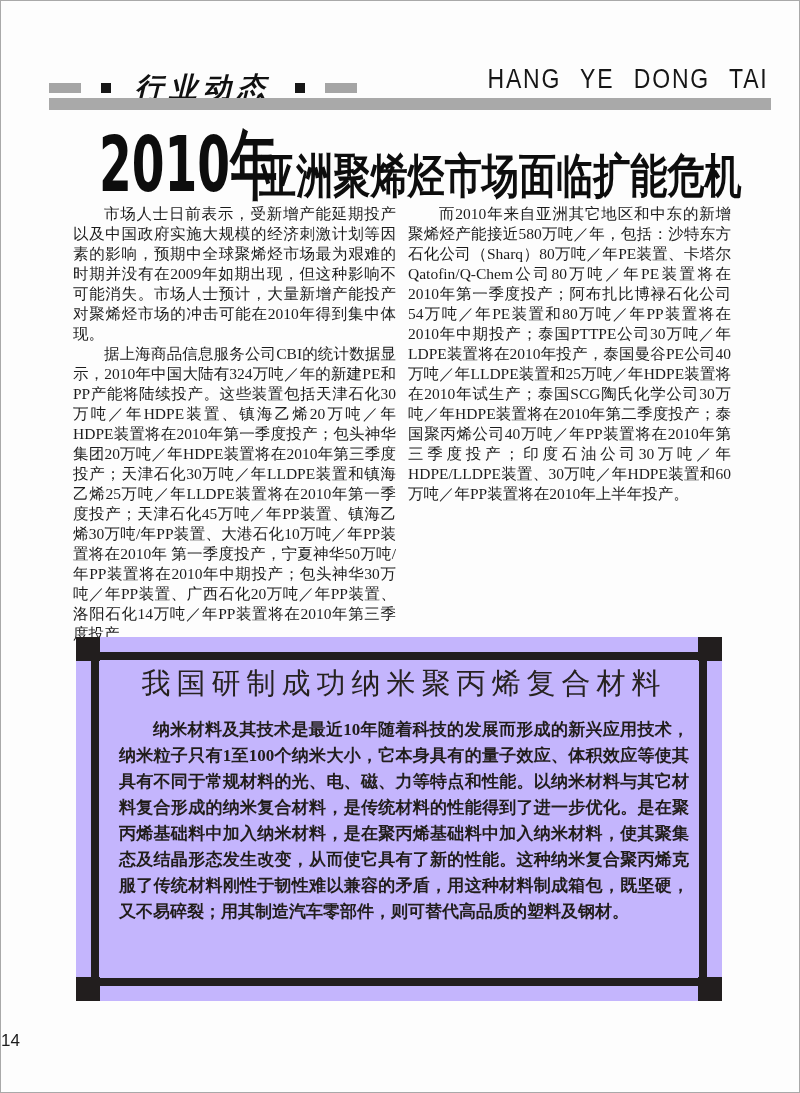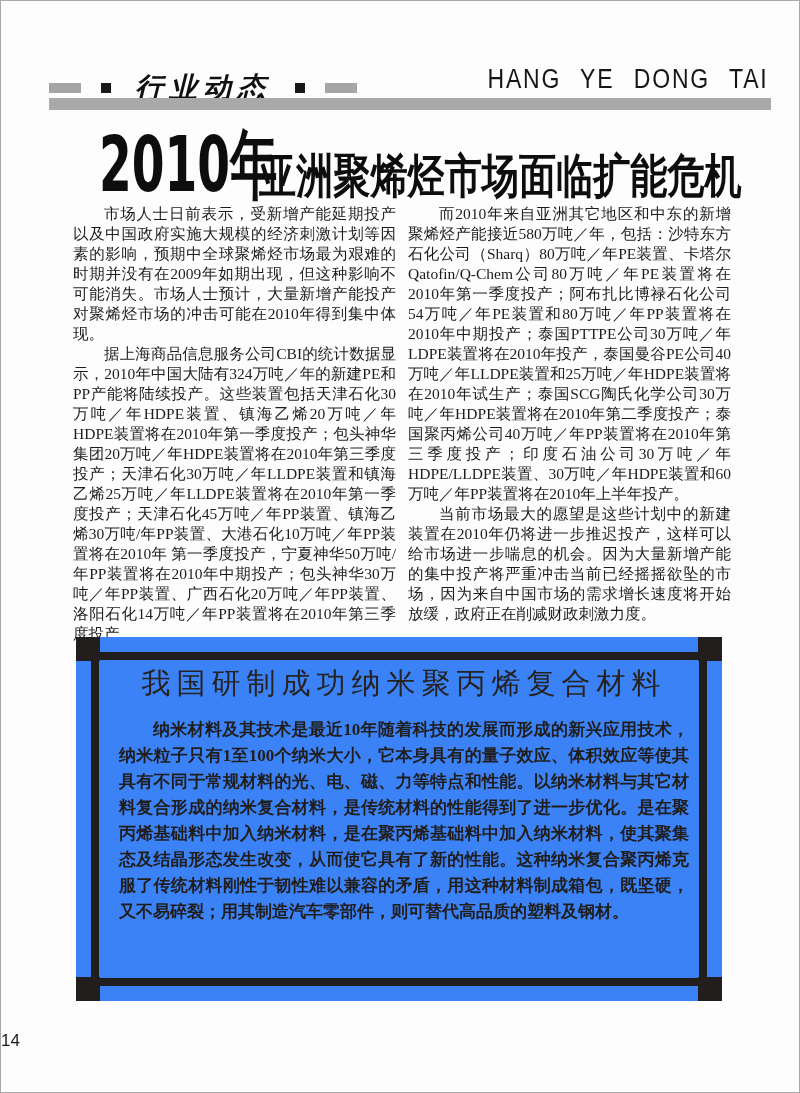--- a/index.html
+++ b/index.html
@@ -60,21 +60,21 @@
   .columns{
     position:absolute;left:72px;top:203px;width:658px;
     display:flex;gap:12px;
   }
   .col{width:324px;font-size:15.5px;line-height:20px;text-align:justify;color:#1c1c1c;}
   .col p{margin:0;text-indent:2em;}
 
   
   .news-box{
     position:absolute;left:75px;top:636px;width:646px;height:364px;
-    background:#3b82f6;
+    background:#c4b5fd;
   }
   .box-frame{
     position:absolute;left:15px;top:15px;right:15px;bottom:15px;
     border:8px solid #221e1e;
   }
   .corner{position:absolute;width:24px;height:24px;background:#221e1e;}
   .corner.tl{left:0;top:0;}
   .corner.tr{right:0;top:0;}
   .corner.bl{left:0;bottom:0;}
   .corner.br{right:0;bottom:0;}
@@ -118,21 +118,20 @@
     <span class="title-rest">亚洲聚烯烃市场面临扩能危机</span>
   </div>
 
   <div class="columns">
     <div class="col">
       <p>市场人士日前表示，受新增产能延期投产以及中国政府实施大规模的经济刺激计划等因素的影响，预期中全球聚烯烃市场最为艰难的时期并没有在2009年如期出现，但这种影响不可能消失。市场人士预计，大量新增产能投产对聚烯烃市场的冲击可能在2010年得到集中体现。</p>
       <p>据上海商品信息服务公司CBI的统计数据显示，2010年中国大陆有324万吨／年的新建PE和PP产能将陆续投产。这些装置包括天津石化30万吨／年HDPE装置、镇海乙烯20万吨／年HDPE装置将在2010年第一季度投产；包头神华集团20万吨／年HDPE装置将在2010年第三季度投产；天津石化30万吨／年LLDPE装置和镇海乙烯25万吨／年LLDPE装置将在2010年第一季度投产；天津石化45万吨／年PP装置、镇海乙烯30万吨/年PP装置、大港石化10万吨／年PP装置将在2010年 第一季度投产，宁夏神华50万吨/年PP装置将在2010年中期投产；包头神华30万吨／年PP装置、广西石化20万吨／年PP装置、洛阳石化14万吨／年PP装置将在2010年第三季度投产。</p>
     </div>
     <div class="col">
       <p>而2010年来自亚洲其它地区和中东的新增聚烯烃产能接近580万吨／年，包括：沙特东方石化公司（Sharq）80万吨／年PE装置、卡塔尔Qatofin/Q-Chem公司80万吨／年PE装置将在2010年第一季度投产；阿布扎比博禄石化公司54万吨／年PE装置和80万吨／年PP装置将在2010年中期投产；泰国PTTPE公司30万吨／年LDPE装置将在2010年投产，泰国曼谷PE公司40万吨／年LLDPE装置和25万吨／年HDPE装置将在2010年试生产；泰国SCG陶氏化学公司30万吨／年HDPE装置将在2010年第二季度投产；泰国聚丙烯公司40万吨／年PP装置将在2010年第三季度投产；印度石油公司30万吨／年HDPE/LLDPE装置、30万吨／年HDPE装置和60万吨／年PP装置将在2010年上半年投产。</p>
-      <p>当前市场最大的愿望是这些计划中的新建装置在2010年仍将进一步推迟投产，这样可以给市场进一步喘息的机会。因为大量新增产能的集中投产将严重冲击当前已经摇摇欲坠的市场，因为来自中国市场的需求增长速度将开始放缓，政府正在削减财政刺激力度。</p>
     </div>
   </div>
 
   <div class="news-box">
     <div class="box-frame"></div>
     <span class="corner tl"></span>
     <span class="corner tr"></span>
     <span class="corner bl"></span>
     <span class="corner br"></span>
     <div class="box-content">

